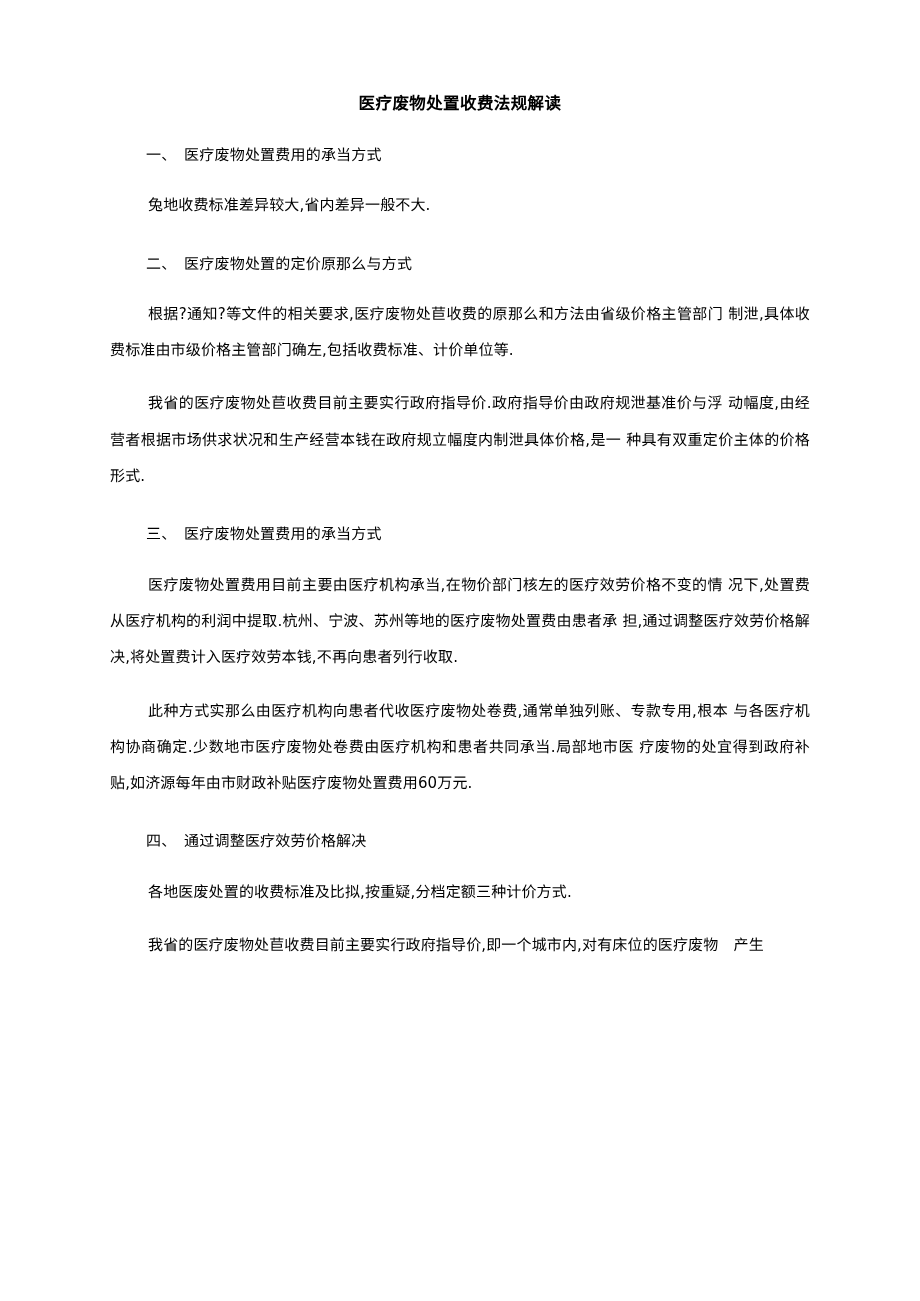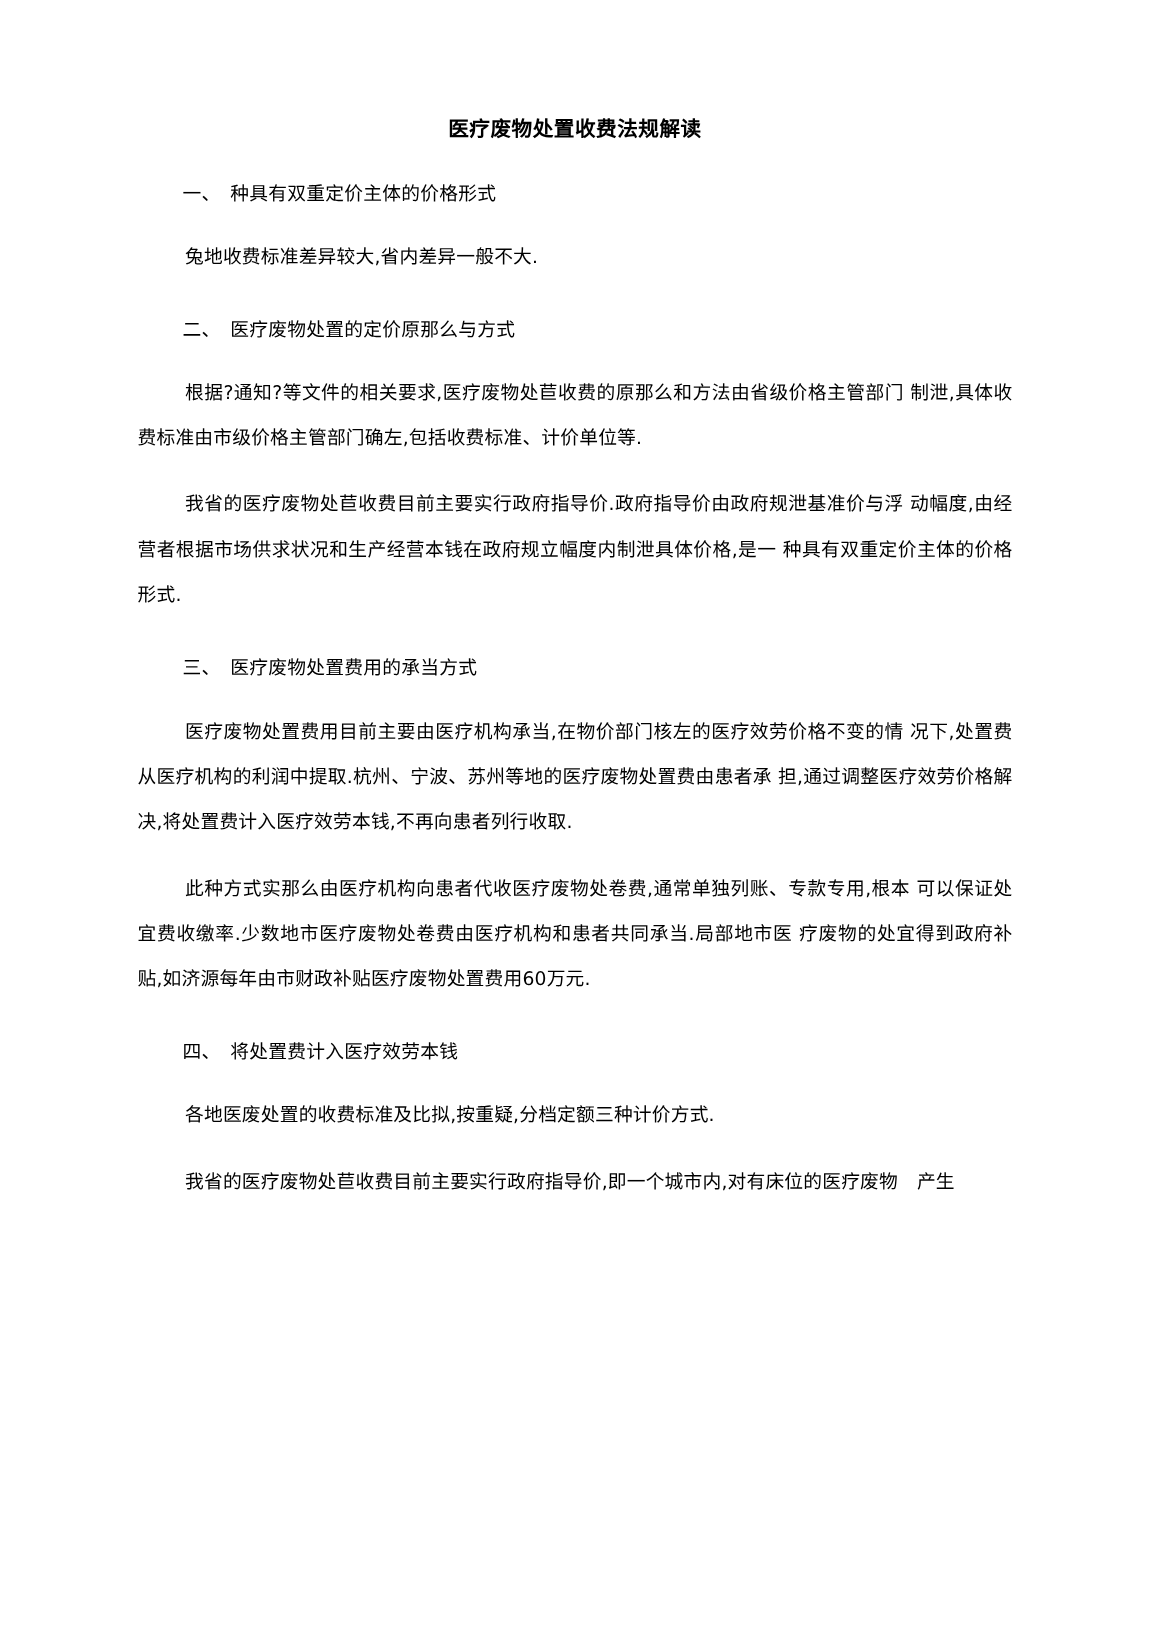--- a/index.html
+++ b/index.html
@@ -63,37 +63,37 @@
   }
 </style>
 </head>
 <body>
 
 <div class="page">
   <div class="doc-body">
 
     <h1 class="doc-title">医疗废物处置收费法规解读</h1>
 
-    <p class="section-heading">一、　种具有双重定价主体的价格形式</p>
+    <p class="section-heading">一、　医疗废物处置费用的承当方式</p>
 
     <p class="para">兔地收费标准差异较大,省内差异一般不大.</p>
 
 
     <p class="section-heading">二、　医疗废物处置的定价原那么与方式</p>
 
     <p class="para">根据?通知?等文件的相关要求,医疗废物处苣收费的原那么和方法由省级价格主管部门 制泄,具体收费标准由市级价格主管部门确左,包括收费标准、计价单位等.</p>
 
     <p class="para">我省的医疗废物处苣收费目前主要实行政府指导价.政府指导价由政府规泄基准价与浮 动幅度,由经营者根据市场供求状况和生产经营本钱在政府规立幅度内制泄具体价格,是一 种具有双重定价主体的价格形式.</p>
 
     <p class="section-heading">三、　医疗废物处置费用的承当方式</p>
 
     <p class="para">医疗废物处置费用目前主要由医疗机构承当,在物价部门核左的医疗效劳价格不变的情 况下,处置费从医疗机构的利润中提取.杭州、宁波、苏州等地的医疗废物处置费由患者承 担,通过调整医疗效劳价格解决,将处置费计入医疗效劳本钱,不再向患者列行收取.</p>
 
-    <p class="para">此种方式实那么由医疗机构向患者代收医疗废物处卷费,通常单独列账、专款专用,根本 可以保证处宜费收缴率.少数地市医疗废物处卷费由医疗机构和患者共同承当.局部地市医 疗废物的处宜得到政府补贴,如济源每年由市财政补贴医疗废物处置费用60万元.</p>
+    <p class="para">此种方式实那么由医疗机构向患者代收医疗废物处卷费,通常单独列账、专款专用,根本 与各医疗机构协商确定.少数地市医疗废物处卷费由医疗机构和患者共同承当.局部地市医 疗废物的处宜得到政府补贴,如济源每年由市财政补贴医疗废物处置费用60万元.</p>
 
-    <p class="section-heading">四、　将处置费计入医疗效劳本钱</p>
+    <p class="section-heading">四、　通过调整医疗效劳价格解决</p>
 
     <p class="para">各地医废处置的收费标准及比拟,按重疑,分档定额三种计价方式.</p>
 
     <p class="para">我省的医疗废物处苣收费目前主要实行政府指导价,即一个城市内,对有床位的医疗废物　产生</p>
 
   </div>
 </div>
 
 </body></html>

